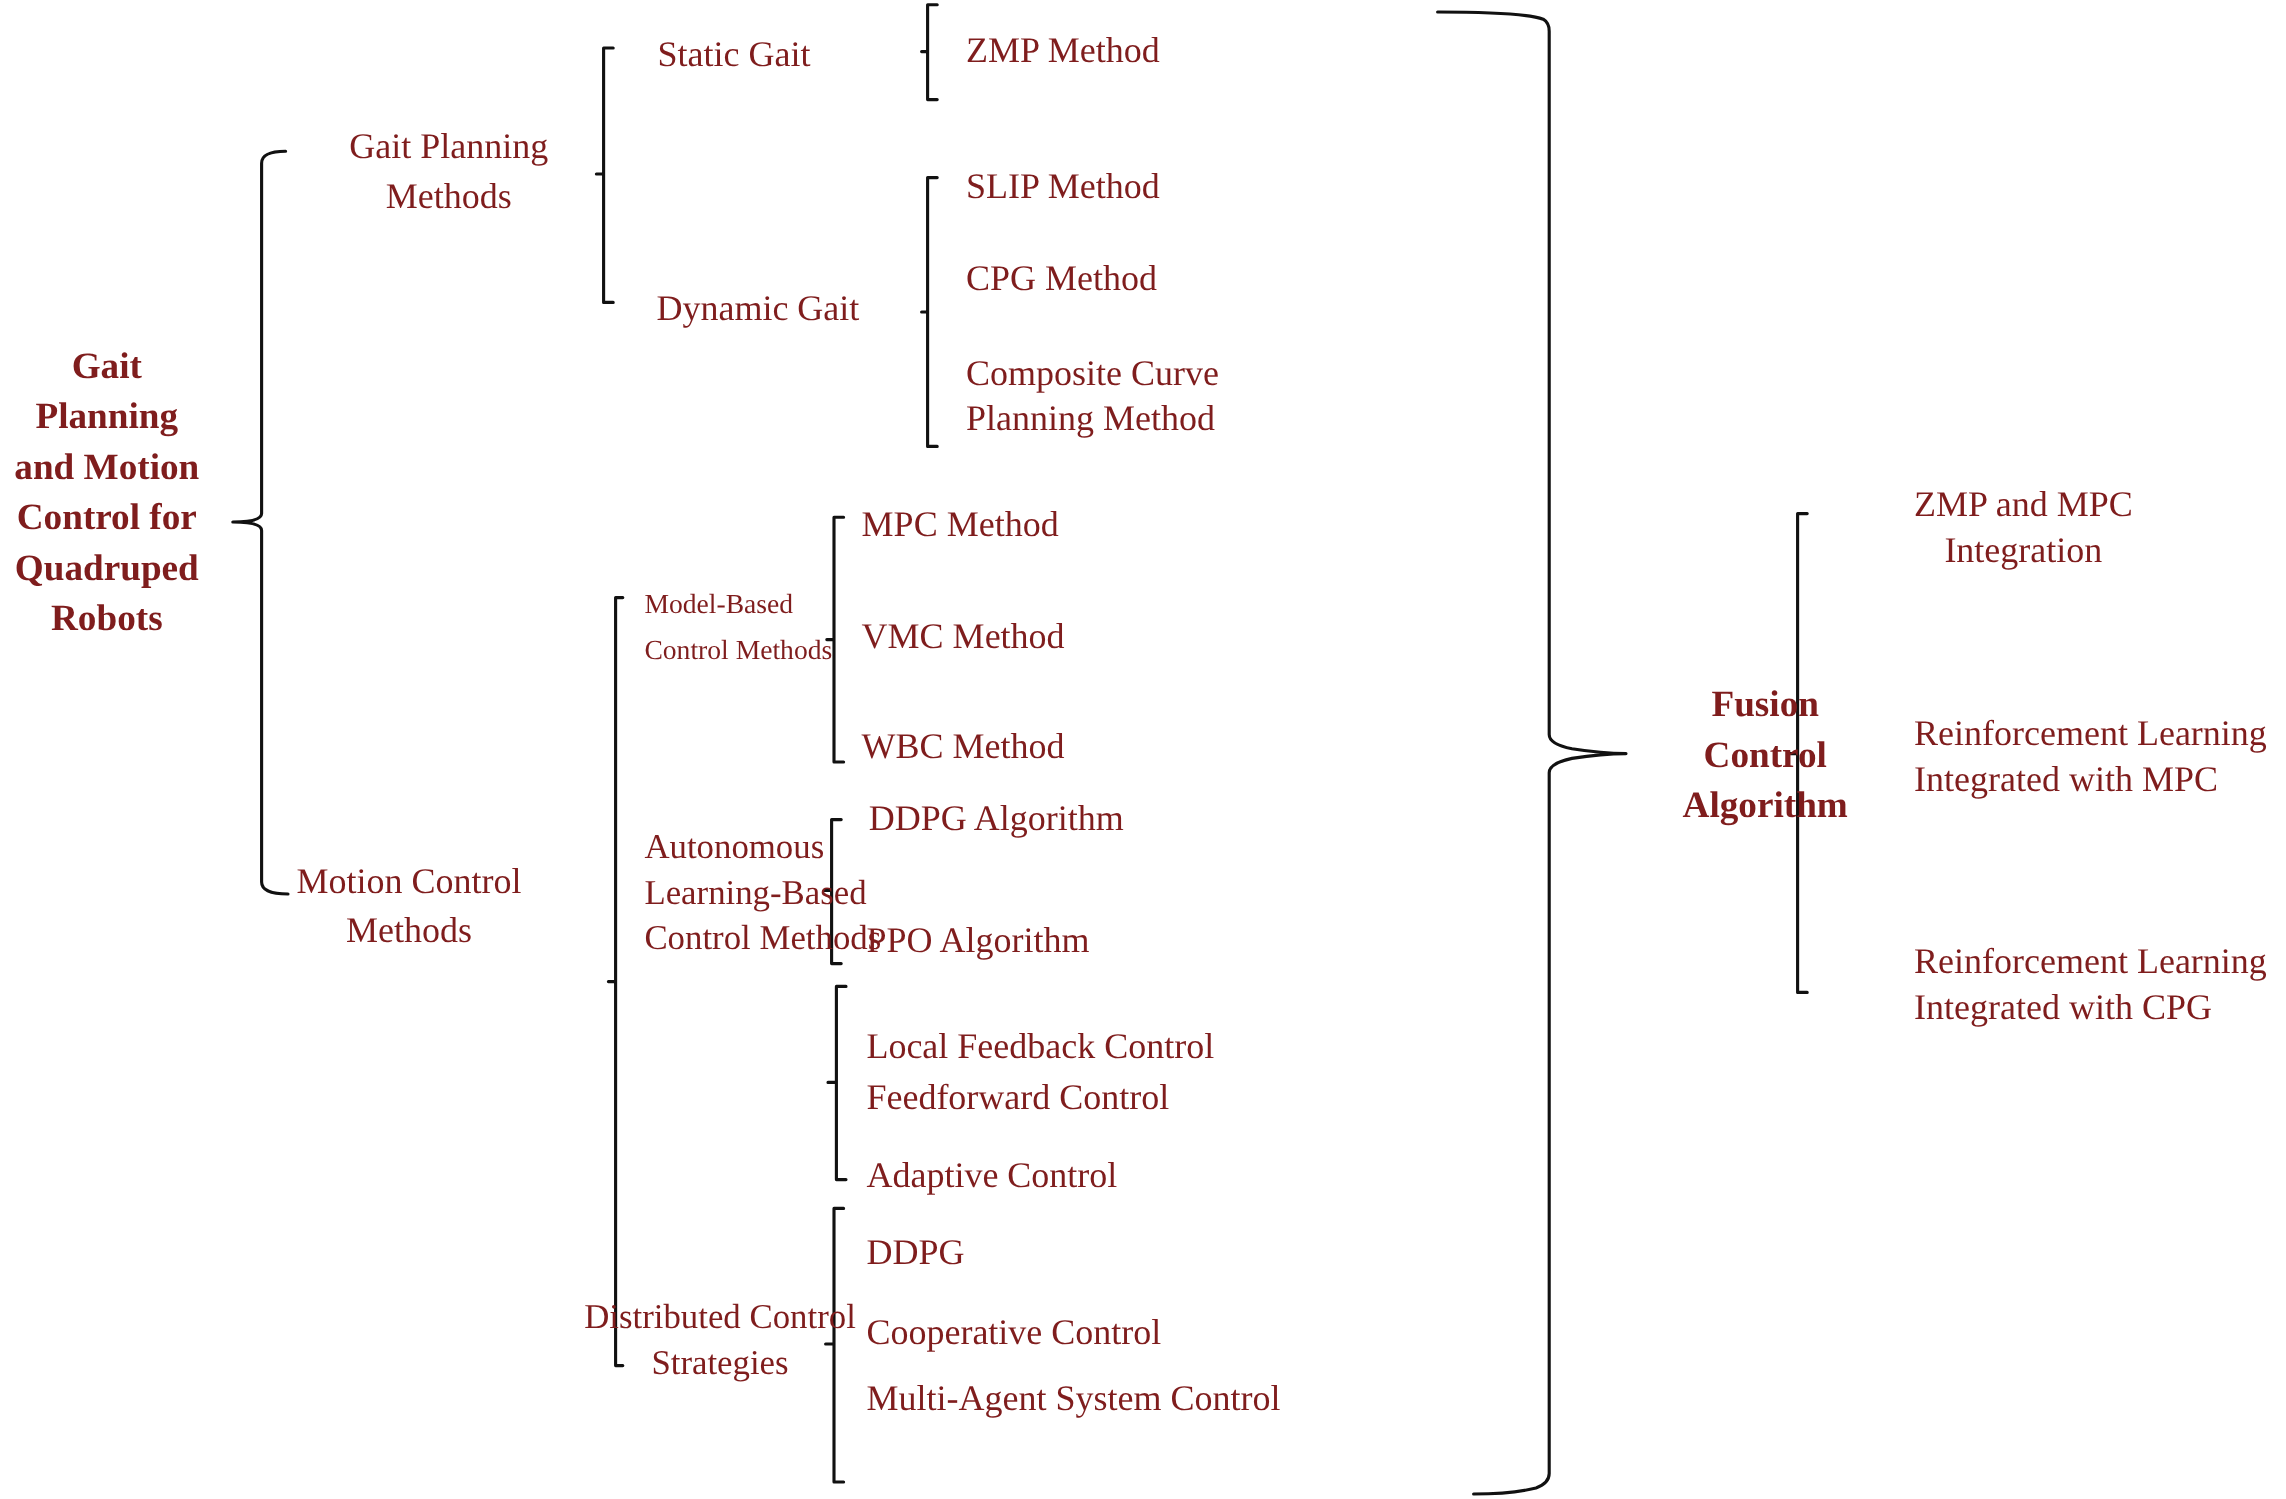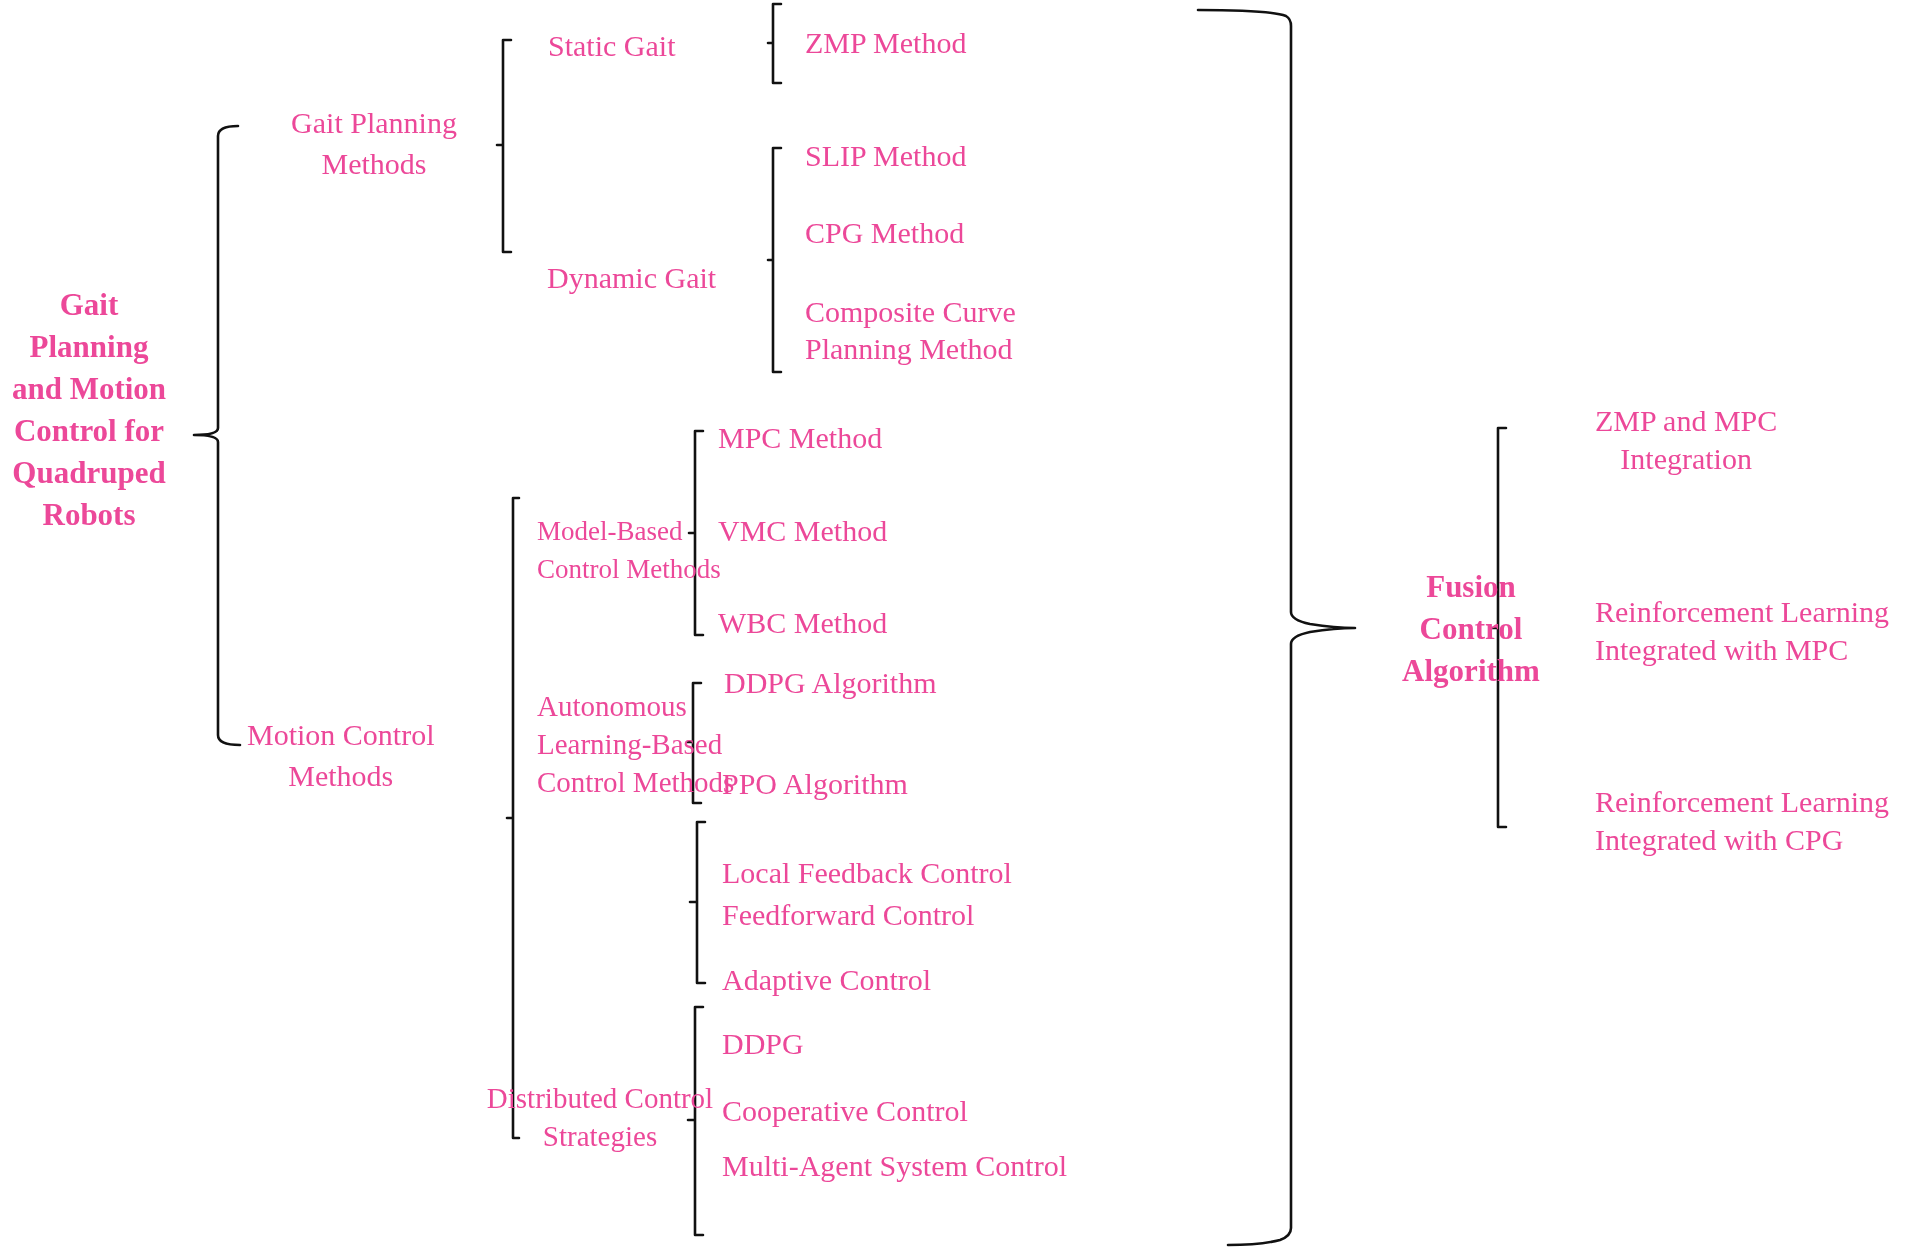--- a/index.html
+++ b/index.html
@@ -1,19 +1,19 @@
 <!DOCTYPE html>
 <html><head>
 <meta charset="utf-8">
 <style>
   html, body { margin: 0; padding: 0; background: #ffffff; }
   #canvas { position: relative; width: 1905px; height: 1249px; background: #ffffff; overflow: hidden; }
   svg#brackets { position: absolute; left: 0; top: 0; width: 1905px; height: 1249px; }
   svg#brackets path { fill: none; stroke: #111111; stroke-width: 2.6; stroke-linecap: round; stroke-linejoin: round; }
-  .lbl { position: absolute; font-family: "Liberation Serif", "DejaVu Serif", serif; color: #ec4899; font-size: 30px; line-height: 41px; white-space: nowrap; }
+  .lbl { position: absolute; font-family: "Liberation Serif", "DejaVu Serif", serif; color: #7f1d1d; font-size: 30px; line-height: 41px; white-space: nowrap; }
   .lbl.center { text-align: center; transform: translateX(-50%); }
   .lbl.bold { font-weight: bold; }
   .lbl .ln { display: block; }
 </style>
 </head>
 <body>
 
 <div id="canvas">
 
   <svg id="brackets" xmlns="http://www.w3.org/2000/svg">
@@ -49,35 +49,35 @@
     <span class="ln">Quadruped</span>
     <span class="ln">Robots</span>
   </div>
 
   <div class="lbl center" style="left:374px; top:102px;">
     <span class="ln">Gait Planning</span>
     <span class="ln">Methods</span>
   </div>
 
   <div class="lbl" style="left:548px; top:25px;">Static Gait</div>
-  <div class="lbl" style="left:547px; top:237px;margin-top:20px;">Dynamic Gait</div>
+  <div class="lbl" style="left:547px; top:237px;">Dynamic Gait</div>
 
   <div class="lbl" style="left:805px; top:22px;">ZMP Method</div>
 
   <div class="lbl" style="left:805px; top:135px;">SLIP Method</div>
   <div class="lbl" style="left:805px; top:212px;">CPG Method</div>
   <div class="lbl" style="left:805px; top:291px;">Composite Curve</div>
   <div class="lbl" style="left:805px; top:328px;">Planning Method</div>
 
   <div class="lbl" style="left:247px; top:714px; text-align:center;">
     <span class="ln">Motion Control</span>
     <span class="ln">Methods</span>
   </div>
 
-  <div class="lbl" style="left:537px; top:512px; font-size:27px; line-height:38px;">
+  <div class="lbl" style="left:537px; top:485px; font-size:23px; line-height:38px;">
     <span class="ln">Model-Based</span>
     <span class="ln">Control Methods</span>
   </div>
   <div class="lbl" style="left:718px; top:417px;">MPC Method</div>
   <div class="lbl" style="left:718px; top:510px;">VMC Method</div>
   <div class="lbl" style="left:718px; top:602px;">WBC Method</div>
 
   <div class="lbl" style="left:537px; top:687px; font-size:29px; line-height:38px;">
     <span class="ln">Autonomous</span>
     <span class="ln">Learning-Based</span>

